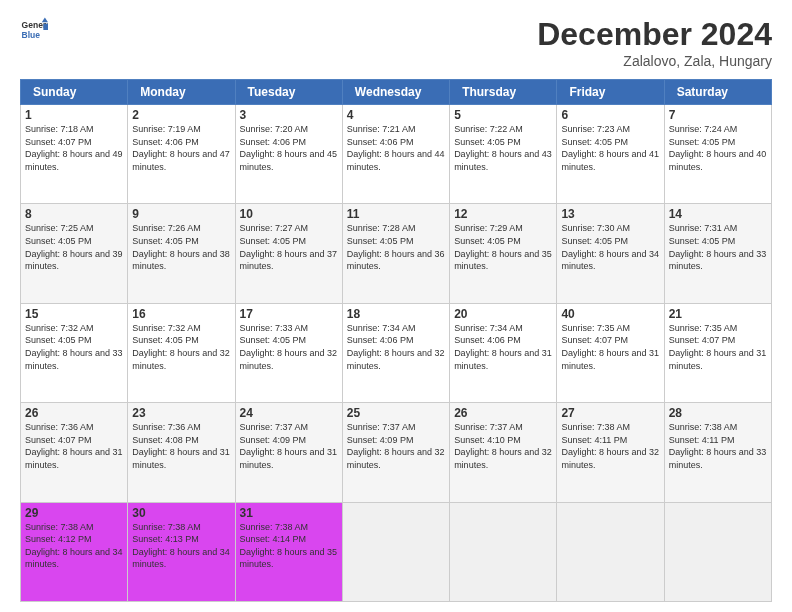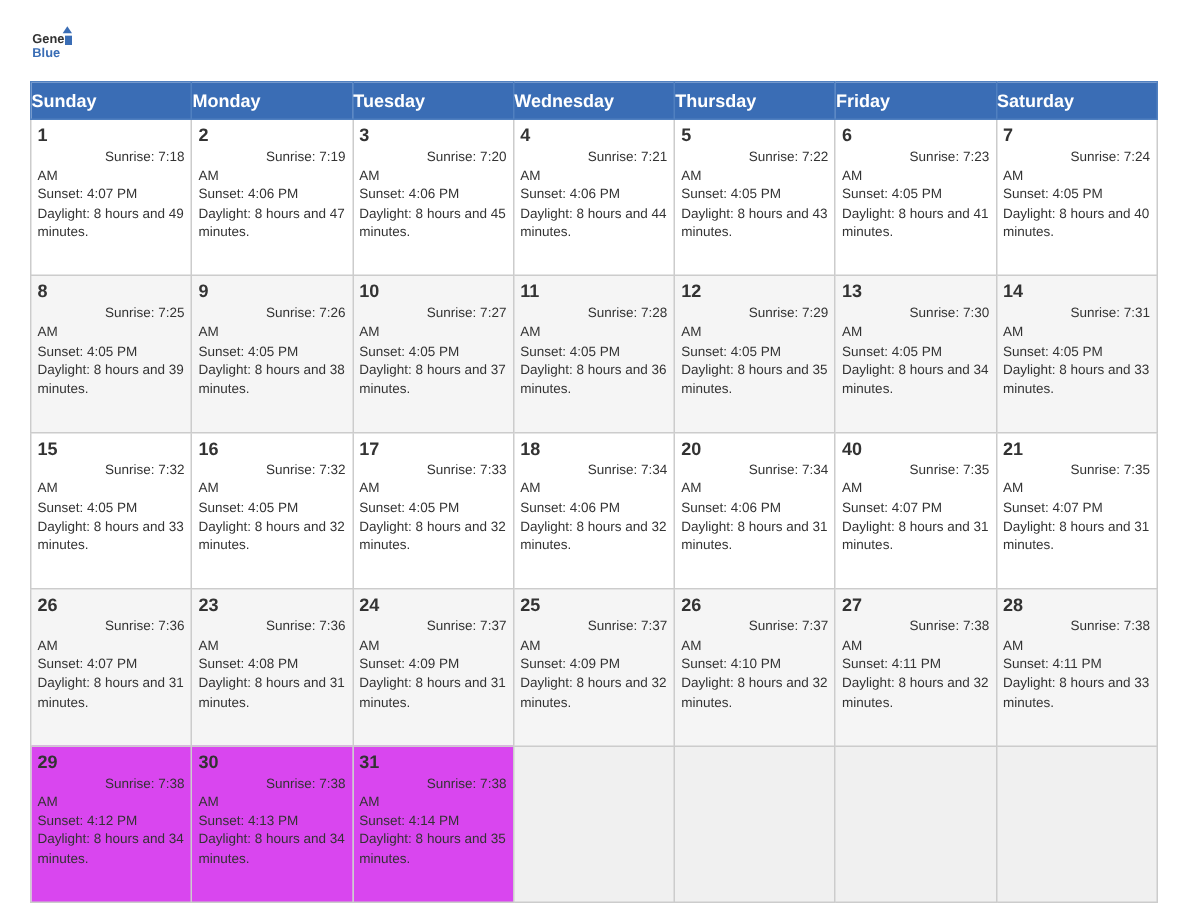--- a/index.html
+++ b/index.html
@@ -49,21 +49,21 @@
       border: 1px solid #ccc;
       border-collapse: collapse;
       width: 100%;
       table-layout: fixed;
     }
     .calendar th {
       background: #3a6db5;
       color: #fff;
       font-size: 12px;
       font-weight: bold;
-      padding: 5px 0;
+      padding: 5px 12px;
       text-align: left;
       border: 1px solid #5080c0;
     }
     .calendar td {
       border: 1px solid #ccc;
       vertical-align: top;
       padding: 3px 4px;
       font-size: 9.5px;
       color: #333;
       background: #fff;
@@ -78,38 +78,41 @@
     .day-num {
       font-size: 12px;
       font-weight: bold;
       display: block;
       margin-bottom: 1px;
     }
     .cell-text {
       font-size: 9px;
       line-height: 1.4;
       color: #333;
-      margin-left: 45px;
     }
     .empty-cell {
       background: #f0f0f0 !important;
     }
   </style>
 </head>
 <body>
 
 <div class="page">
   <div class="header">
     <div class="logo">
       <svg class="logo-icon" viewBox="0 0 36 36">
         <text x="2" y="16" font-size="11" font-weight="bold" fill="#333" font-family="Arial">General</text>
         <text x="2" y="28" font-size="11" font-weight="bold" fill="#3a6db5" font-family="Arial">Blue</text>
         <polygon points="28,8 36,8 32,2" fill="#3a6db5"></polygon>
         <polygon points="30,10 36,10 36,18 30,18" fill="#3a6db5"></polygon>
       </svg>
+    </div>
+    <div class="title-block">
+      <div class="month-title">December 2024</div>
+      <div class="location-title">Zalalovo, Zala, Hungary</div>
     </div>
   </div>
 
   <table class="calendar" id="calendar">
       <thead>
         <tr>
           <th>Sunday</th>
           <th>Monday</th>
           <th>Tuesday</th>
           <th>Wednesday</th>

